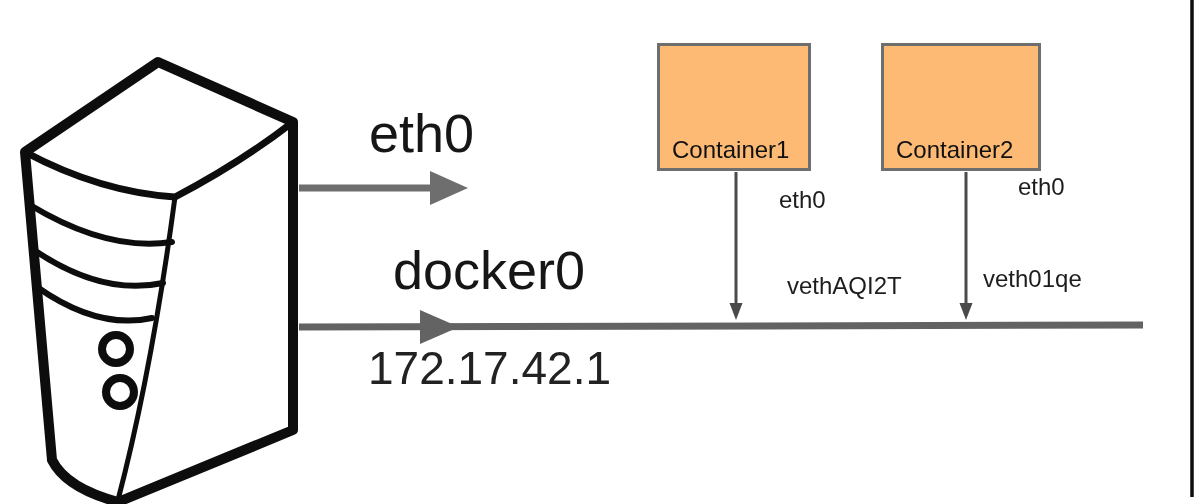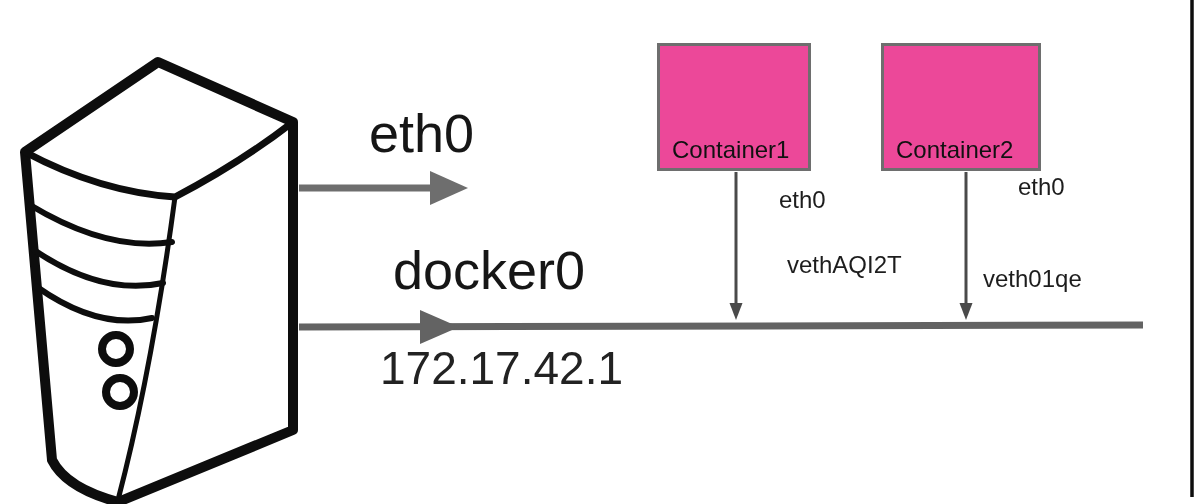--- a/index.html
+++ b/index.html
@@ -6,21 +6,21 @@
   body{
     width:1202px;height:504px;position:relative;background:#ffffff;
     font-family:"Liberation Sans", sans-serif;color:#1d1d1d;overflow:hidden;
   }
   .abs{position:absolute;white-space:nowrap;margin-left:35px;}
   .iface-label-big{font-size:54px;line-height:1;color:#161616;}
   .ip-label{font-size:46px;line-height:1;color:#222;}
   .small-label{font-size:24px;line-height:1;color:#1d1d1d;}
   .container-box{
     position:absolute;width:154px;height:128px;box-sizing:border-box;
-    background:#ec4899;border:3px solid #6e6e6e;
+    background:#fdba74;border:3px solid #6e6e6e;
   }
   .container-title{
     position:absolute;left:12px;bottom:4px;font-size:24px;color:#111;
   }
   svg{position:absolute;left:0;top:0;}
 </style>
 </head>
 <body>
 
 <svg width="1202" height="504" viewBox="0 0 1202 504">
@@ -56,25 +56,25 @@
     <polygon points="959.5,303 972.5,303 966,320" fill="#4a4a4a"></polygon>
   </g>
 
   <line x1="1192" y1="0" x2="1192" y2="497" stroke="#0d0d0d" stroke-width="3.5"></line>
 </svg>
 
 <div class="abs iface-label-big" style="left:334px;top:106px;">eth0</div>
 
 <div class="abs iface-label-big" style="left:358px;top:243px;">docker0</div>
 
-<div class="abs ip-label" style="left:345px;top:345px;text-align:right;">172.17.42.1</div>
+<div class="abs ip-label" style="left:333px;top:345px;text-align:right;">172.17.42.1</div>
 
 <div class="container-box" style="left:657px;top:43px;">
   <div class="container-title">Container1</div>
 </div>
 <div class="abs small-label" style="left:744px;top:188px;">eth0</div>
-<div class="abs small-label" style="left:752px;top:253px;">vethAQI2T</div>
+<div class="abs small-label" style="left:752px;top:274px;">vethAQI2T</div>
 
 <div class="container-box" style="left:881px;top:43px;width:160px;padding-left:13px;">
   <div class="container-title">Container2</div>
 </div>
 <div class="abs small-label" style="left:983px;top:175px;">eth0</div>
 <div class="abs small-label" style="left:948px;top:267px;">veth01qe</div>
 
 </body></html>

